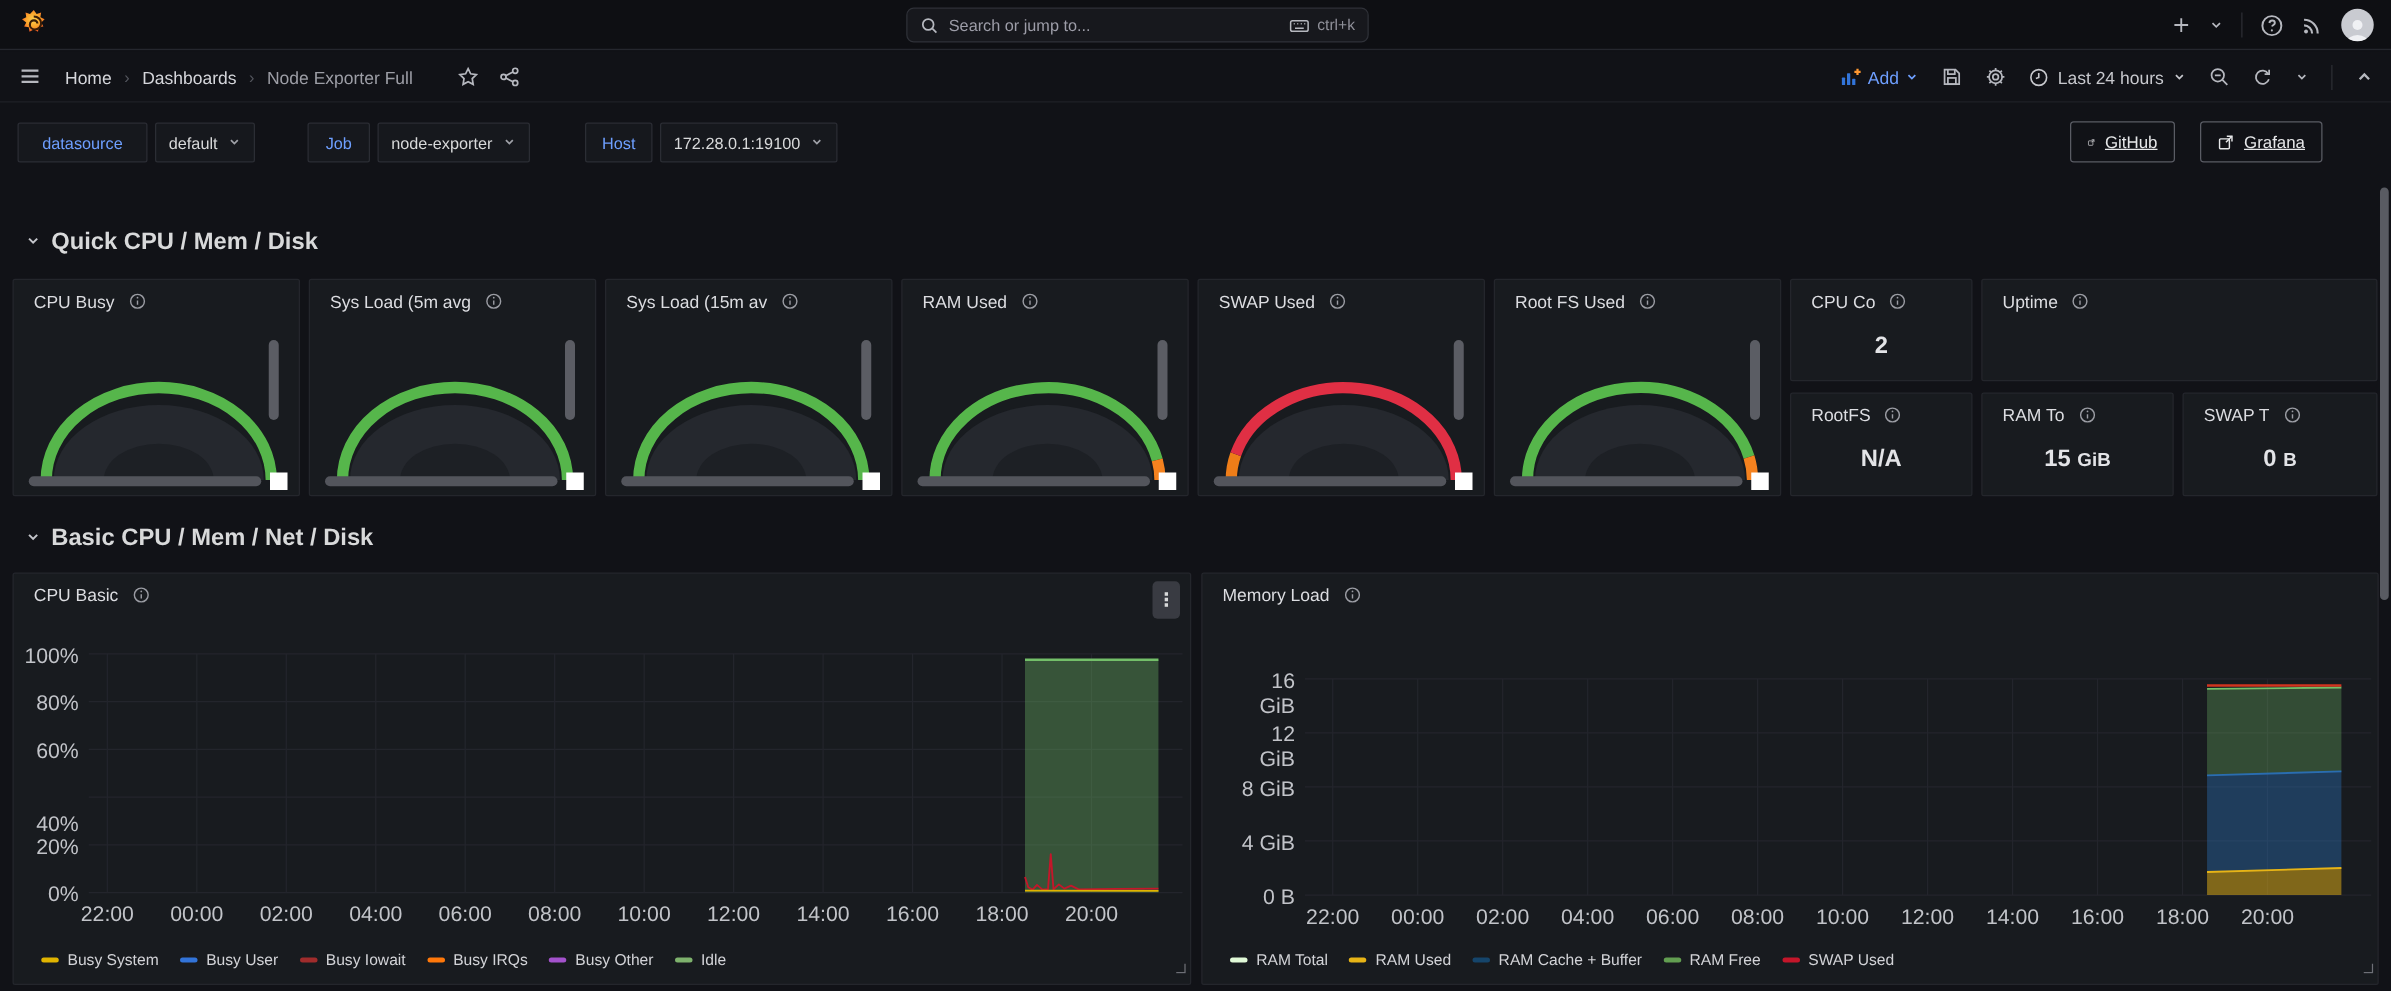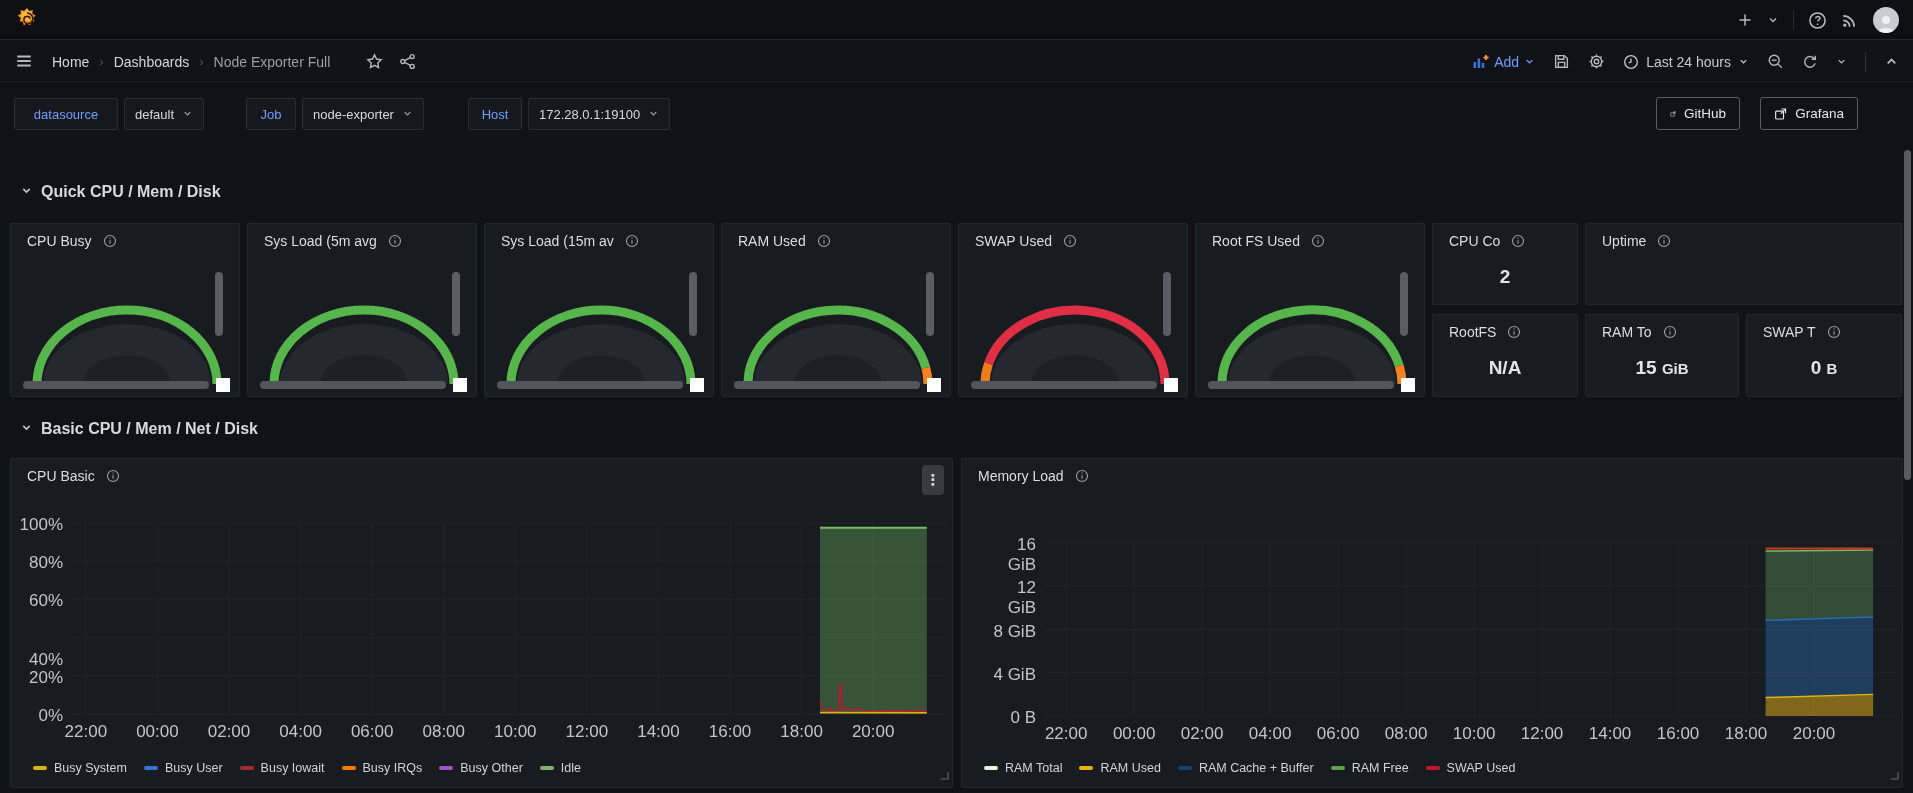--- a/index.html
+++ b/index.html
@@ -29,24 +29,24 @@
   .addbtn { display:flex; align-items:center; gap:5px; color:#6e9fff; font-size:14px; cursor:pointer; }
   .timepick { display:flex; align-items:center; gap:7px; color:#c7c8cd; font-size:14px; cursor:pointer; }
   .star-share { position:absolute; left:366px; top:0; height:41px; display:flex; align-items:center; gap:16px; color:#b6b8bf; }
 
   
   .varrow { position:absolute; left:0; top:82px; width:100%; height:50px; }
   .chip { position:absolute; top:16px; height:32px; border:1px solid #2b2d34; border-radius:2px; background:#16181d; display:flex; align-items:center; padding:0 10px; font-size:13px; }
   .chip.lbl { color:#6e9fff; justify-content:center; }
   .chip.val { color:#d8d9da; gap:8px; cursor:pointer; }
   .chip .cv { color:#9fa1a8; }
-  .linkbtn { position:absolute; top:15px; height:33px; border:1px solid #5a5c64; border-radius:3px; display:flex; align-items:center; gap:8px; padding:0 13px; font-size:13.5px; color:#e6e7e9; cursor:pointer; background:transparent; }
+  .linkbtn { position:absolute; top:15px; height:33px; border:1px solid #5a5c64; border-radius:3px; display:flex; align-items:center; gap:8px; padding:0 13px; font-size:13.5px; color:#e6e7e9; cursor:pointer; background:transparent;text-decoration:underline; }
 
   
-  .secttl { position:absolute; display:flex; align-items:center; gap:8px; font-size:16px; font-weight:700; color:#d8d9da; cursor:pointer; }
+  .secttl { position:absolute; display:flex; align-items:center; gap:8px; font-size:19px; font-weight:700; color:#d8d9da; cursor:pointer; }
   .secttl .chv { color:#c3c4ca; }
 
   
   .panel { position:absolute; background:#181b1f; border:1px solid #24262c; border-radius:2px; }
   .ptitle { position:absolute; left:16px; top:9px; display:flex; align-items:center; gap:11px; font-size:14px; font-weight:500; color:#dcdde1; white-space:nowrap; }
   .info { color:#9a9ca3; display:inline-flex; }
   .gauge-svg { position:absolute; left:0; top:14px; }
   .vscroll { position:absolute; width:8px; border-radius:4px; background:#5b5d64; }
   .hscroll { position:absolute; height:8px; border-radius:4px; background:#515archive36; background:#53555c; }
   .corner { position:absolute; width:14px; height:14px; background:#ffffff; }
@@ -77,20 +77,38 @@
           <stop offset="0" stop-color="#ffd24d"></stop>
               <stop offset="0.55" stop-color="#fba22a"></stop>
               <stop offset="1" stop-color="#ef4a23"></stop>
         </radialGradient>
           </defs>
         <path fill="url(#lg)" d="M13 1l2.3 3.1 3.6-1.1-.6 3.8 3.4 1.6-2.7 2.5 1.7 3.3-3.7.5-.6 3.7-3.4-1.9-3.4 1.9-.6-3.7-3.7-.5 1.7-3.3L3.6 8.4 7 6.8 6.4 3 10 4.1z"></path>
         <path fill="none" stroke="#3a1d07" stroke-width="1.7" d="M13 6.2c3.6 0 5.9 2.7 5.9 5.4 0 2.9-2.4 5-4.9 5-2.3 0-4.1-1.7-4.1-3.9 0-2 1.5-3.4 3.3-3.4 1.5 0 2.7 1.1 2.7 2.5"></path>
       </svg>
     </span>
 
+    <div class="searchbox">
+      <span class="nav-ico">
+        <svg width="15" height="15" viewBox="0 0 16 16" fill="none" stroke="currentColor" stroke-width="1.5">
+            <circle cx="7" cy="7" r="4.6"></circle>
+            <line x1="10.6" y1="10.6" x2="14" y2="14"></line>
+          </svg>
+      </span>
+      <span class="grow">Search or jump to...</span>
+      <span class="shortcut">
+        <span class="nav-ico">
+          <svg width="17" height="15" viewBox="0 0 17 15" fill="none" stroke="currentColor" stroke-width="1.2">
+              <rect x="1.5" y="3.5" width="14" height="8.5" rx="1.5"></rect>
+              <path d="M4 6h.8M6.8 6h.8M9.6 6h.8M12.4 6h.8M5 9.5h7"></path>
+            </svg>
+        </span>
+        <span>ctrl+k</span>
+      </span>
+    </div>
 
     <div class="topnav-right">
       <span class="nav-ico">
         <svg width="16" height="16" viewBox="0 0 16 16" fill="none" stroke="currentColor" stroke-width="1.5">
             <line x1="8" y1="2.5" x2="8" y2="13.5"></line>
             <line x1="2.5" y1="8" x2="13.5" y2="8"></line>
           </svg>
       </span>
       <span class="nav-ico">
         <svg width="12" height="12" viewBox="0 0 16 16" fill="none" stroke="currentColor" stroke-width="1.8">

